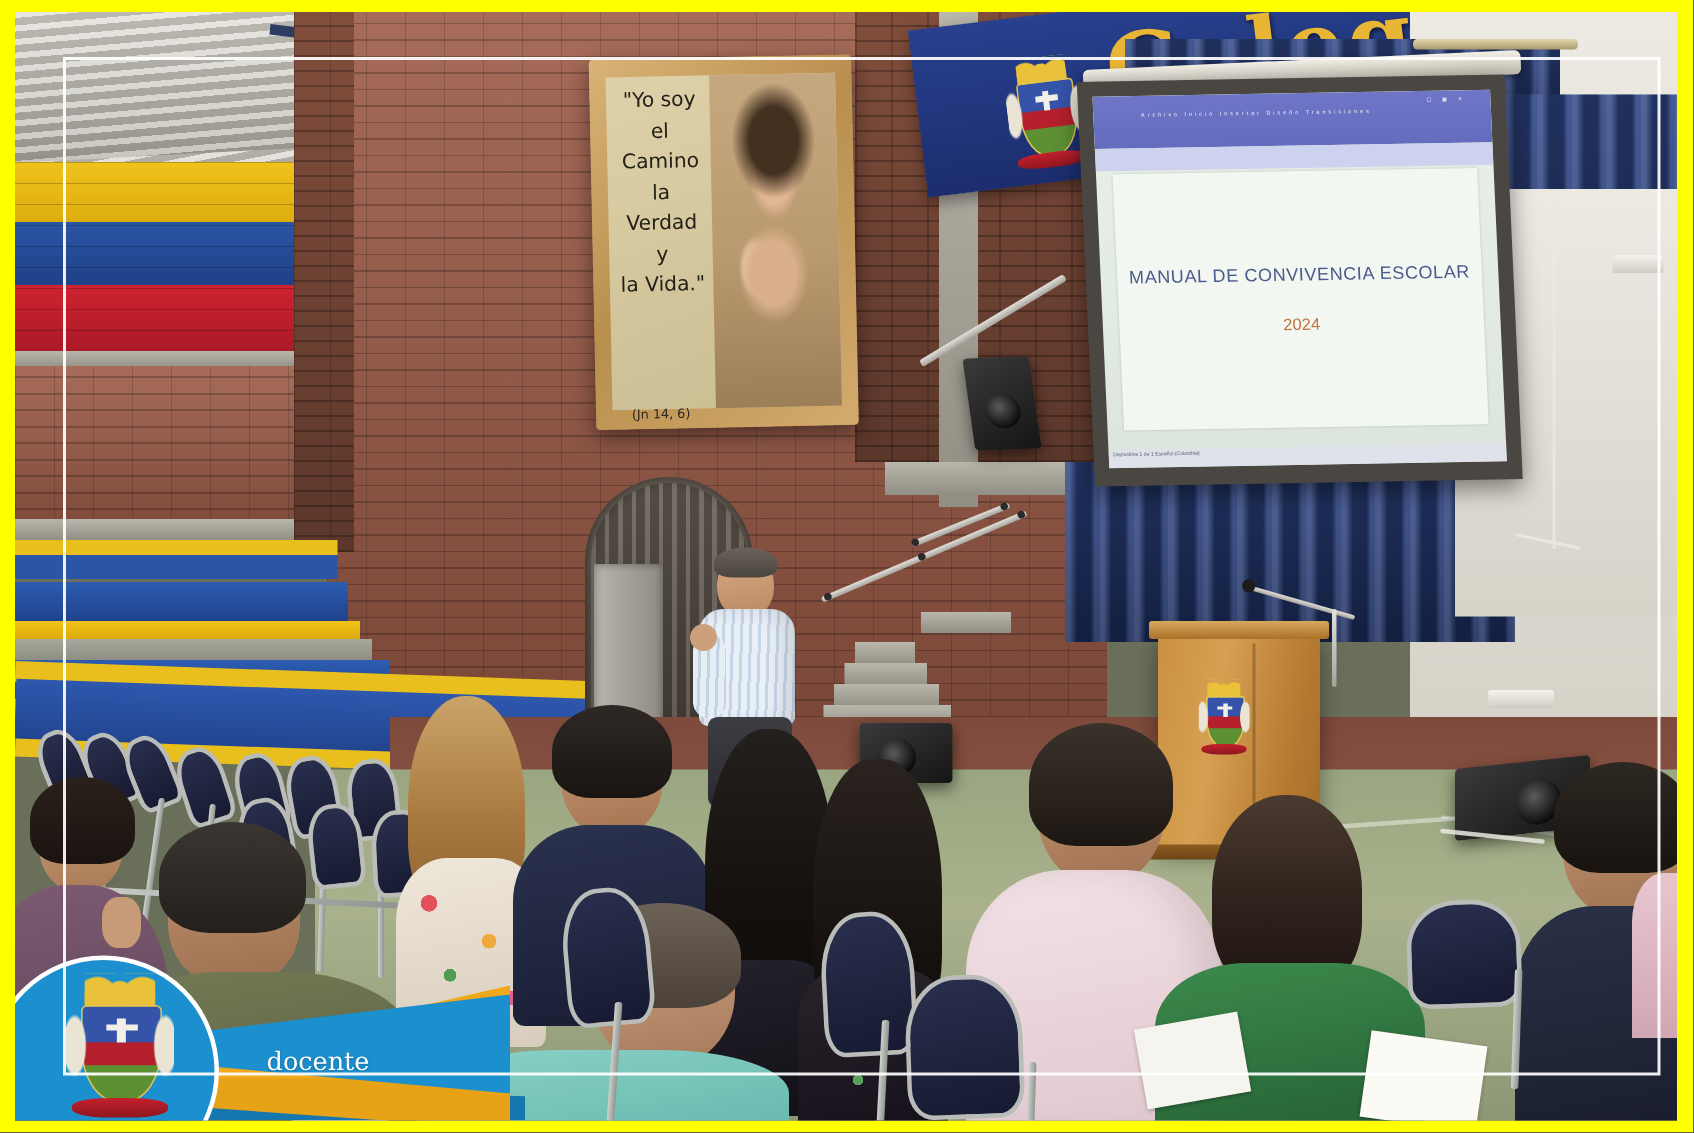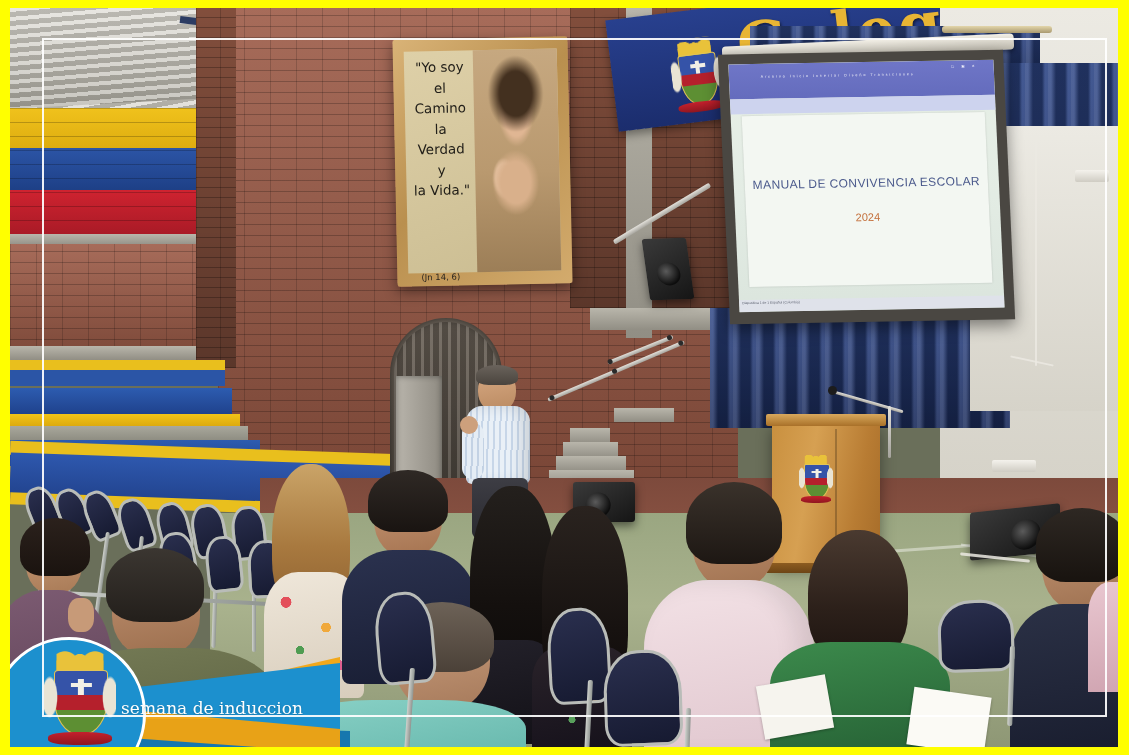--- a/index.html
+++ b/index.html
@@ -698,19 +698,19 @@
       <div id="bb-circle"></div>
       <div id="bb-crest" class="crest">
         <div class="crown"></div>
         <div class="shield">
           <div class="cross"></div>
         </div>
         <div class="wings"></div>
         <div class="scroll"></div>
       </div>
       <div id="bb-text">
-        <div>semana de induccion</div>
+        <div>docente</div>
       </div>
     </div>
 
     <div id="white-frame"></div>
   </div>
 </div>
 
 </body></html>

